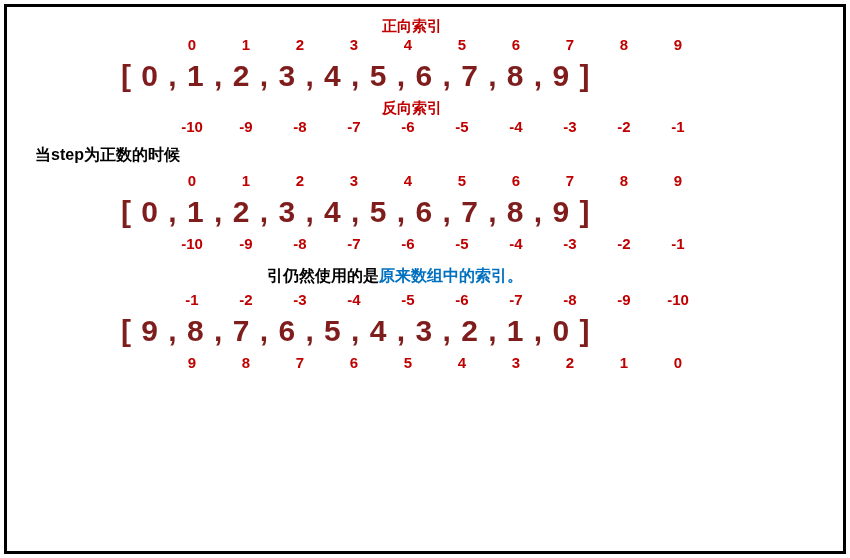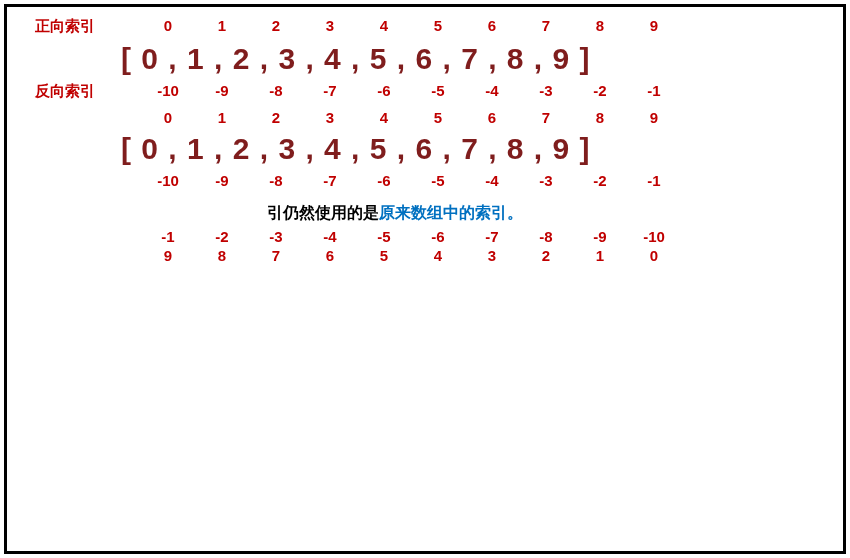--- a/index.html
+++ b/index.html
@@ -17,22 +17,23 @@
       width: 842px;
       height: 550px;
       padding: 10px 28px;
       position: relative;
     }
     .section {
       margin-bottom: 8px;
     }
     .index-row {
       display: flex;
-      align-items: flex-start;
+      align-items: center;
       margin-bottom: 2px;
+      flex-direction: column;
     }
     .index-label {
       color: #c00000;
       font-size: 15px;
       font-weight: bold;
       width: 86px;
       text-align: left;
       flex-shrink: 0;
     }
     .spacer-label {
@@ -116,20 +117,21 @@
         <span>-6</span>
         <span>-5</span>
         <span>-4</span>
         <span>-3</span>
         <span>-2</span>
         <span>-1</span>
       </div>
     </div>
   </div>
 
+  <div class="heading">当step为正数的时候</div>
   <div class="section">
     <div class="index-row">
       <span class="spacer-label"></span>
       <div class="index-values">
         <span>0</span>
         <span>1</span>
         <span>2</span>
         <span>3</span>
         <span>4</span>
         <span>5</span>
@@ -171,20 +173,21 @@
         <span>-3</span>
         <span>-4</span>
         <span>-5</span>
         <span>-6</span>
         <span>-7</span>
         <span>-8</span>
         <span>-9</span>
         <span>-10</span>
       </div>
     </div>
+    <div class="main-array">[ 9 , 8 , 7 , 6 , 5 , 4 , 3 , 2 , 1 , 0 ]</div>
     <div class="index-row">
       <span class="spacer-label"></span>
       <div class="index-values">
         <span>9</span>
         <span>8</span>
         <span>7</span>
         <span>6</span>
         <span>5</span>
         <span>4</span>
         <span>3</span>

